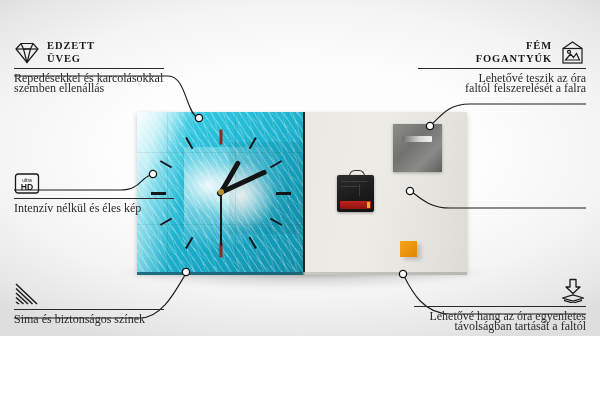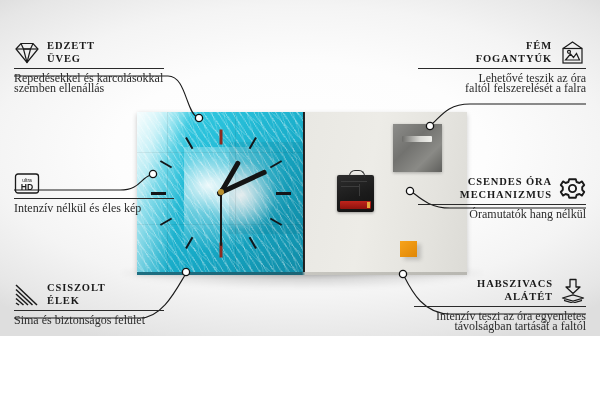--- a/index.html
+++ b/index.html
@@ -350,69 +350,51 @@
     <div class="head">
       <svg class="ico" width="26" height="24" viewBox="0 0 26 24">
         <g stroke="#1a1a1a" stroke-width="1.5">
           <path d="M2,2 L23,22"></path>
           <path d="M2,6.5 L18.5,22"></path>
           <path d="M2,11 L14,22"></path>
           <path d="M2,15.5 L9.5,22"></path>
           <path d="M2,20 L5,22"></path>
         </g>
       </svg>
-      <div class="title"><span>CSISZOLT</span><br><span>ÉLEK</span></div>
     </div>
     <div class="rule"></div>
-    <div class="desc">Sima és biztonságos felület</div>
+    <div class="desc">Sima és biztonságos színek</div>
   </div>
 
   <div class="callout right" style="right:14px; top:40px; width:168px;">
     <div class="head">
       <div class="title"><span>FÉM</span><br><span>FOGANTYÚK</span></div>
       <svg class="ico" width="27" height="25" viewBox="0 0 27 25">
         <g fill="none" stroke="#1a1a1a" stroke-width="1.2">
           <path d="M4,8.5 L13.5,2 L23,8.5"></path>
           <rect x="4" y="8.5" width="19" height="14.5"></rect>
           <path d="M6.5,20 L11.5,14 L14.5,17.5 L17.5,13.5 L20.5,20 Z"></path>
           <circle cx="10" cy="11.8" r="1.5"></circle>
         </g>
       </svg>
     </div>
     <div class="rule"></div>
     <div class="desc">Lehetővé teszik az óra
 faltól felszerelését a falra</div>
   </div>
 
-  <div class="callout right" style="right:14px; top:176px; width:168px;">
-    <div class="head">
-      <div class="title"><span>CSENDES ÓRA</span><br><span>MECHANIZMUS</span></div>
-      <svg class="ico" width="27" height="25" viewBox="0 0 27 25">
-        <g fill="none" stroke="#1a1a1a" stroke-width="1.9" stroke-linecap="round" stroke-linejoin="round">
-          <path d="M10.2,3.2 L16.8,3.2 L17.6,6.0 L20.4,7.0 L23.0,5.4 L25.2,9.0
-                   L23.2,11.2 L23.2,13.8 L25.2,16.0 L23.0,19.6 L20.4,18.0 L17.6,19.0
-                   L16.8,21.8 L10.2,21.8 L9.4,19.0 L6.6,18.0 L4.0,19.6 L1.8,16.0
-                   L3.8,13.8 L3.8,11.2 L1.8,9.0 L4.0,5.4 L6.6,7.0 L9.4,6.0 Z"></path>
-          <circle cx="13.5" cy="12.5" r="3.6"></circle>
-        </g>
-      </svg>
-    </div>
-    <div class="rule"></div>
-    <div class="desc">Óramutatók hang nélkül</div>
-  </div>
 
   <div class="callout right" style="right:14px; top:278px; width:172px;">
     <div class="head">
-      <div class="title"><span>HABSZIVACS</span><br><span>ALÁTÉT</span></div>
       <svg class="ico" width="26" height="25" viewBox="0 0 26 25">
         <g fill="none" stroke="#1a1a1a" stroke-width="1.3" stroke-linejoin="round">
           <path d="M10,1.5 L16,1.5 L16,9 L20,9 L13,15.5 L6,9 L10,9 Z"></path>
           <path d="M13,16.8 L23.5,20 L13,23.2 L2.5,20 Z"></path>
           <path d="M4.6,21.6 L4.6,22.6 L13,25 L21.4,22.6 L21.4,21.6"></path>
         </g>
       </svg>
     </div>
     <div class="rule"></div>
-    <div class="desc">Intenzív teszi az óra egyenletes
+    <div class="desc">Lehetővé hang az óra egyenletes
 távolságban tartását a faltól</div>
   </div>
 
 </div>
 
 </body></html>

